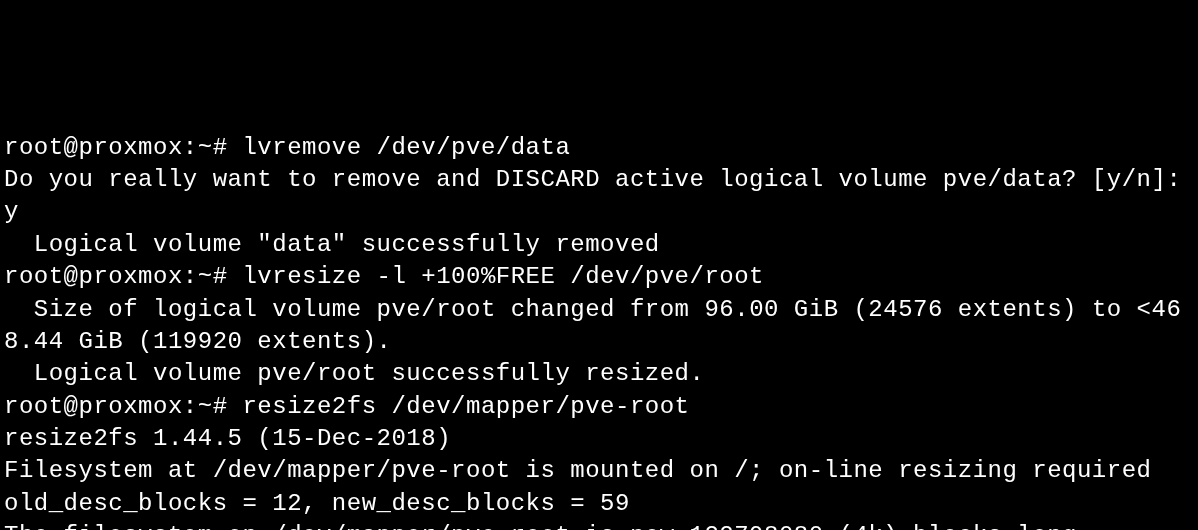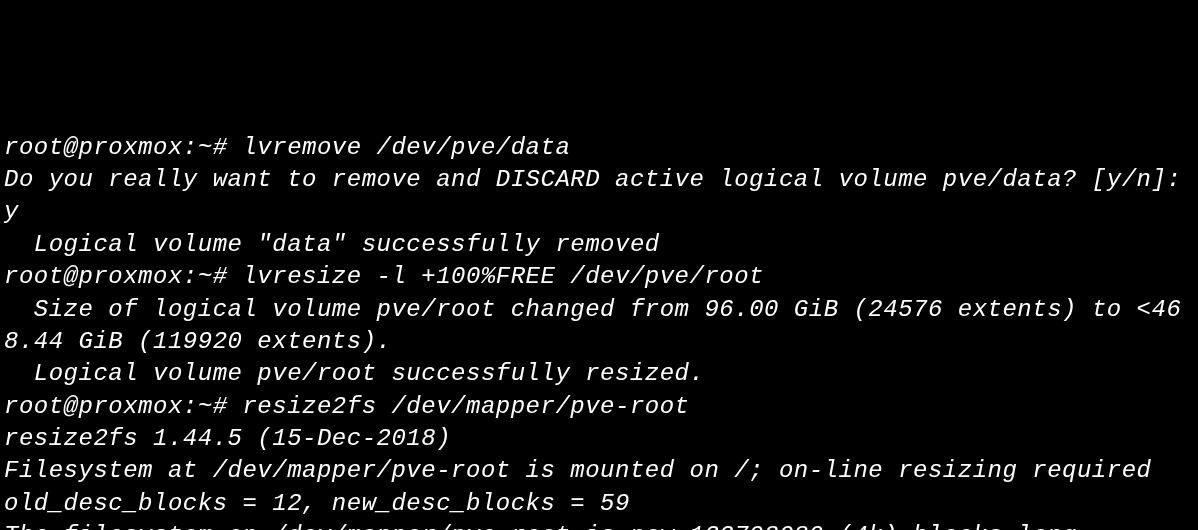--- a/index.html
+++ b/index.html
@@ -1,19 +1,18 @@
 <!DOCTYPE html>
 <html><head>
   <meta charset="utf-8">
   <style>
     * {
       margin: 0;
       padding: 0;
       box-sizing: border-box;
-      font-style: italic;
     }
     body {
       background-color: #000000;
       color: #ffffff;
       font-family: "Courier New", Courier, monospace;
       font-size: 24px;
       line-height: 1.35;
       padding: 2px 4px;
       width: 1198px;
       height: 530px;

